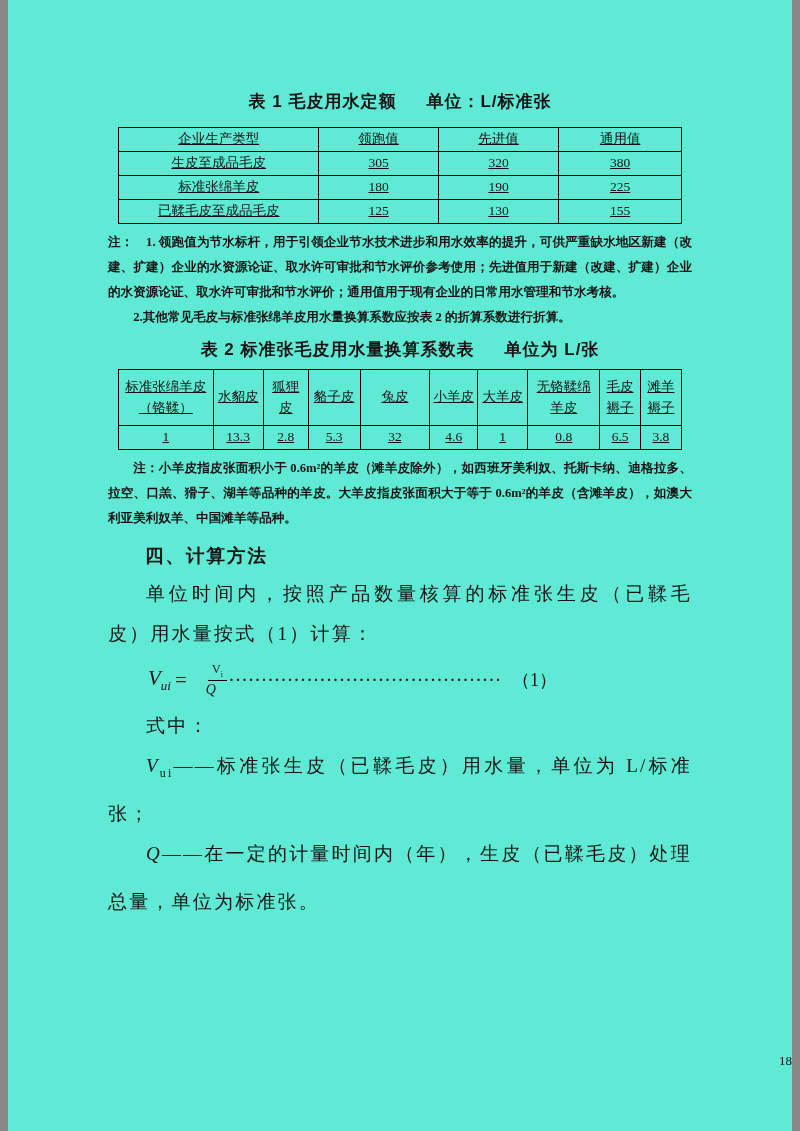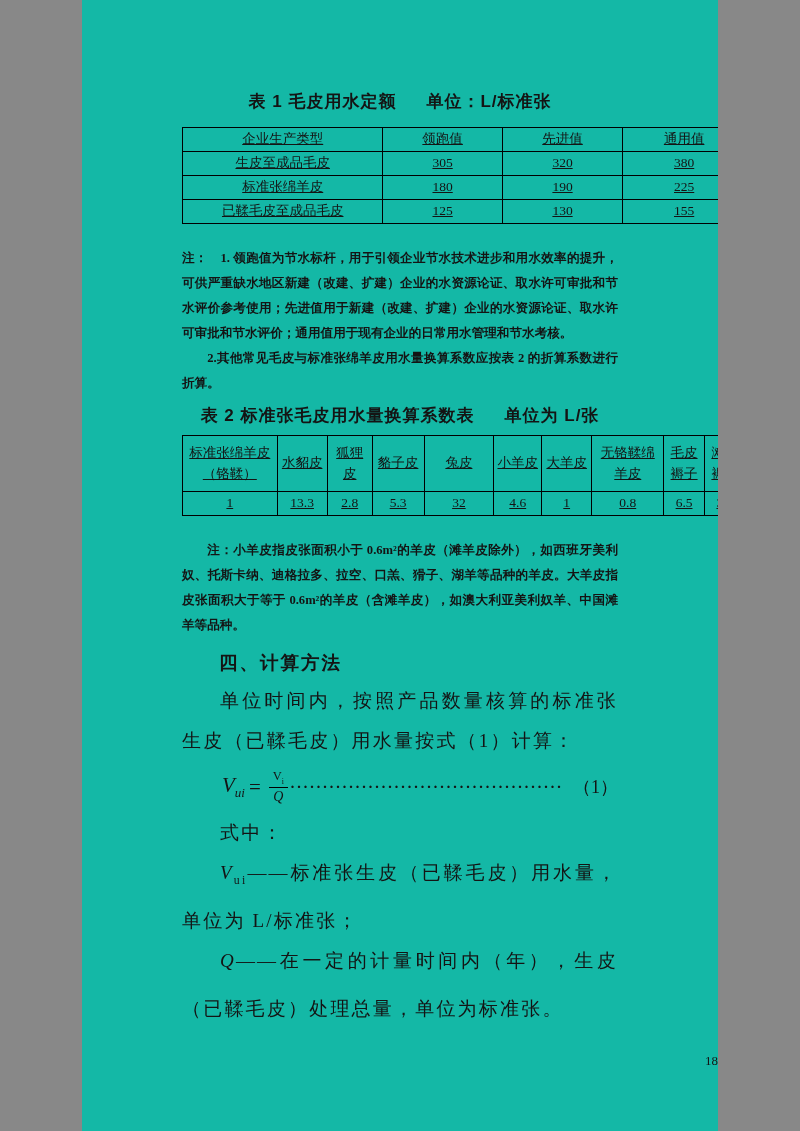--- a/index.html
+++ b/index.html
@@ -1,18 +1,18 @@
 <!DOCTYPE html>
 <html><head>
 <meta charset="utf-8">
 <style>
   * { margin:0; padding:0; box-sizing:border-box; }
   html,body { background:#888; }
   .page {
-    width:636px; height:1131px; margin:0 auto; background:#14b8a6;
+    width:784px; height:1131px; margin:0 auto; background:#5eead4;
     font-family:"Liberation Serif", serif; color:#141414;
     position:relative; overflow:hidden;
   }
   .content { padding:90px 100px 0 100px; }
 
   
   .tbl-title {
     display:flex; justify-content:center; align-items:baseline; gap:30px;
     font-family:"Liberation Sans", sans-serif; font-weight:700;
     font-size:17px; letter-spacing:1px; white-space:nowrap;
@@ -24,21 +24,21 @@
     border:1px solid #000; text-align:center; vertical-align:middle;
     font-size:13.5px; padding:1px 2px; line-height:1.55;text-decoration:underline;
   }
   .t1 td { height:24px; }
   .t2 .hdr td { height:56px; }
   .t2 .val td { height:24px; }
 
   
   .note {
     font-size:12.6px; font-weight:700; line-height:25px;
-    text-align:justify; margin-top:22px;
+    text-align:justify; margin-top:6px;
   }
   .note.cont { margin-top:0; }
 
   
   .sec-heading {
     font-family:"Liberation Sans", sans-serif; font-weight:700;
     font-size:18.5px; letter-spacing:2px; margin-top:12px; text-indent:2em;
   }
   .body-text {
     font-size:19px; line-height:40px; letter-spacing:2.2px;
@@ -49,21 +49,21 @@
   sub { font-size:0.62em; }
 
   
   .formula-line {
     display:flex; align-items:center; height:52px; padding-left:40px;
     font-size:21px;
   }
   .f-lhs { font-style:italic; letter-spacing:0; }
   .f-eq { margin:0 8px 0 4px; }
   .frac { display:inline-flex; flex-direction:column; align-items:center; line-height:1.15; }
-  .frac .num { font-size:12.5px; border-bottom:1px solid #000; padding:0 4px 1px 4px; }
+  .frac .num { font-size:12.5px; border-bottom:1px solid #000; padding:0 4px 1px 4px;margin-left:13px; }
   .frac .den { font-size:14px; font-style:italic; padding-top:1px; }
   .f-dots { font-size:15px; font-weight:700; letter-spacing:1.5px; margin-left:2px; white-space:nowrap; overflow:hidden; max-width:330px; }
   .f-no { font-size:18px; margin-left:10px; white-space:nowrap; }
 
   
   .page-num {
     position:absolute; left:0; right:0; bottom:62px;
     text-align:right; font-size:13px; color:#141414;
   }
 </style>

